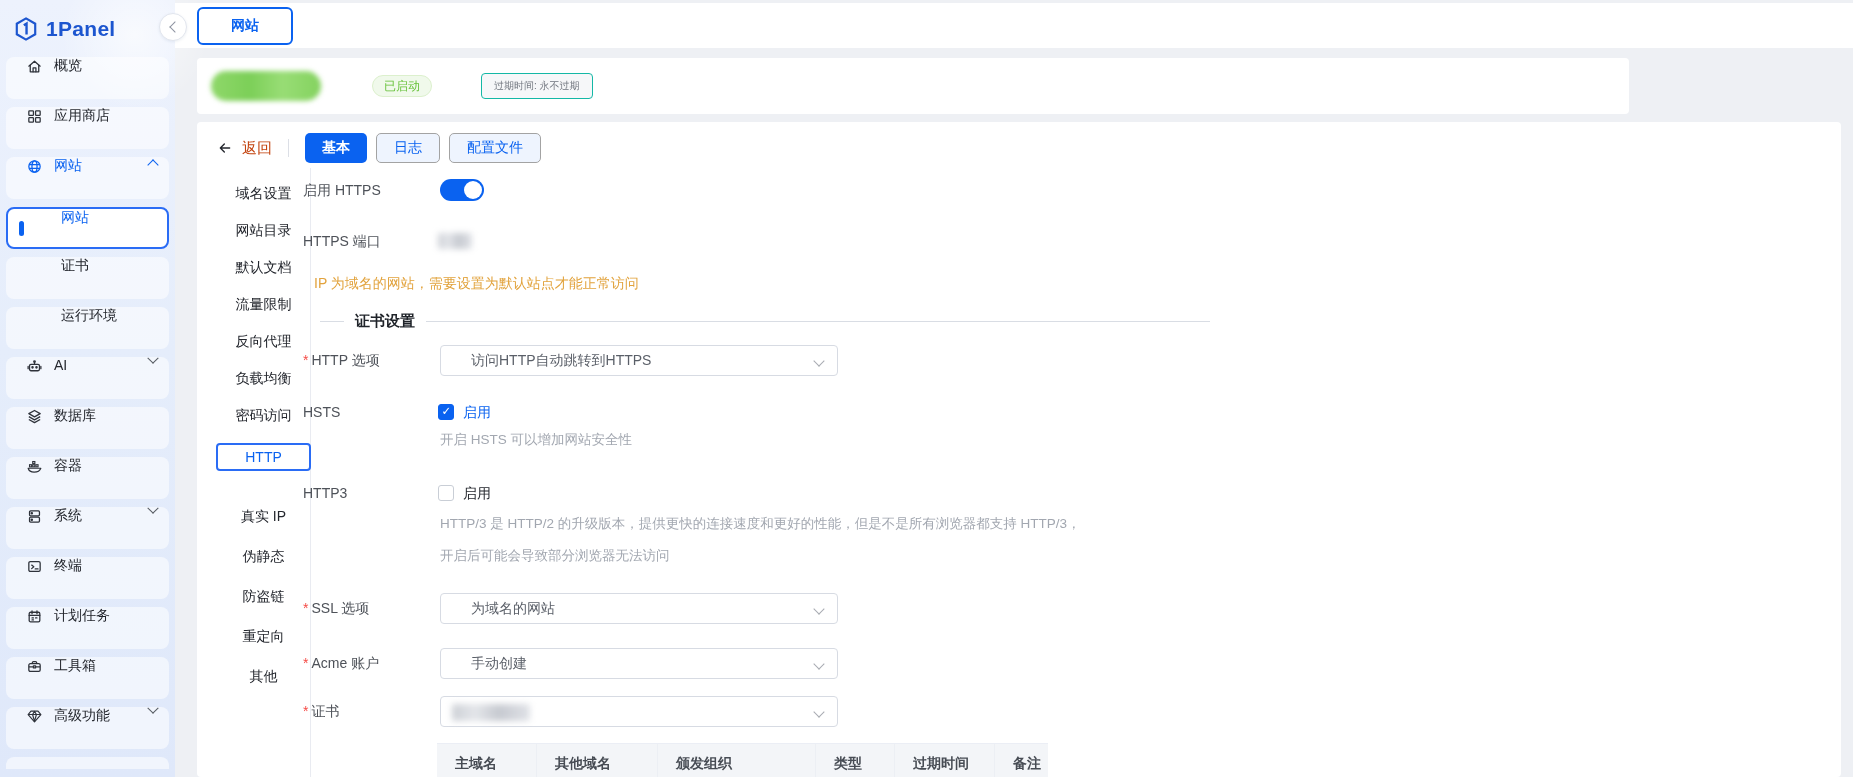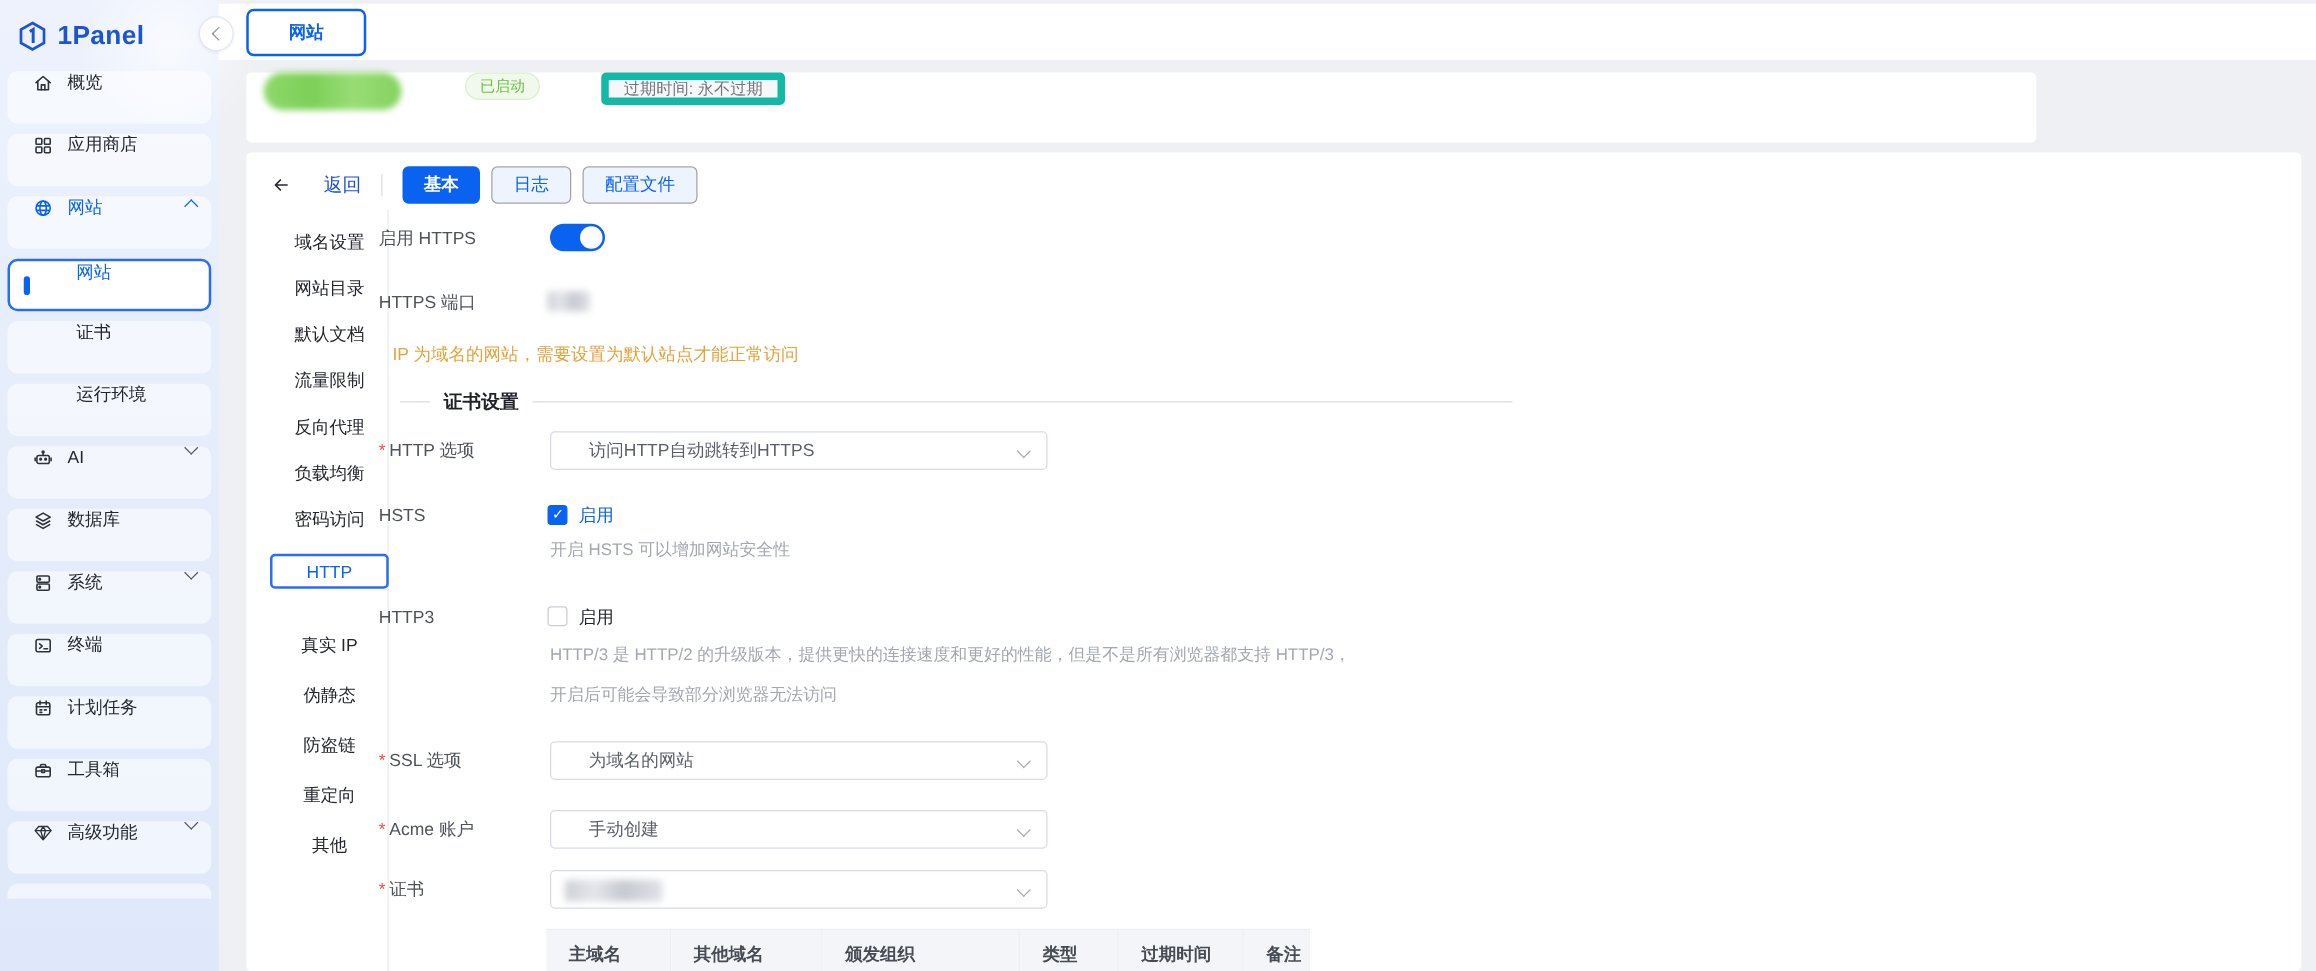--- a/index.html
+++ b/index.html
@@ -37,33 +37,33 @@
 
   
   .topbar { position:absolute; left:175px; top:3px; width:1678px; height:45px; background:#fff;
     display:flex; align-items:center; }
   .top-tab { margin-left:22px; width:96px; height:38px; border:2px solid #0a62f0; border-radius:6px;
     color:#0a62f0; font-weight:bold; font-size:14px; display:flex; align-items:center; justify-content:center;
     background:#fff; cursor:pointer; }
 
   
   .status-panel { position:absolute; left:197px; top:58px; width:1432px; height:56px; background:#fff;
-    border-radius:4px; display:flex; }
+    border-radius:4px; display:flex; align-items:center; }
   .site-pill { width:110px; height:30px; border-radius:15px; margin-left:14px;
     background:linear-gradient(90deg,#8fd86a,#7ccf58 35%,#98dd75 65%,#84d25f); filter:blur(2.5px); }
   .run-badge { margin-left:51px; height:22px; padding:0 11px; border-radius:11px; background:#f0f9eb;
     border:1px solid #dcf0cd; color:#67c23a; font-size:12px; display:flex; align-items:center; }
   .expire-badge { margin-left:49px; height:26px; padding:0 12px; border-radius:4px; background:#f6f7f9;
-    border:6px solid #14b8a6; color:#71767f; font-size:13px; display:flex; align-items:center; }
+    border:1px solid #14b8a6; color:#71767f; font-size:10px; display:flex; align-items:center; }
 
   
   .main-panel { position:absolute; left:197px; top:122px; width:1644px; height:655px; background:#fff;
     border-radius:4px; overflow:hidden; }
   .toolbar { position:absolute; left:20px; top:6px; height:40px; display:flex; align-items:center; }
-  .back { display:flex; align-items:center; gap:26px; font-size:15px; color:#1d4ed8; cursor:pointer; }
+  .back { display:flex; align-items:center; gap:9px; font-size:15px; color:#c2410c; cursor:pointer; }
   .vsep { width:1px; height:18px; background:#dcdfe6; margin:0 16px; }
   .tb-btn { height:30px; padding:0 17px; border-radius:5px; font-size:14px; margin-right:9px;
     display:flex; align-items:center; cursor:pointer; }
   .tb-btn.active { background:#0a62f0; color:#fff; font-weight:bold; }
   .tb-btn.ghost { background:#eef4fe; border:1px solid #a3a3a3; color:#0a62f0; }
 
   
   .inav { position:absolute; left:19px; top:53px; width:95px; text-align:center; font-size:14px; color:#23262d; }
   .inav-item { height:37px; line-height:37px; cursor:pointer; white-space:nowrap; }
   .inav-item.https { height:28px; line-height:24px; border:2px solid #2a6cf5; border-radius:4px;
@@ -190,20 +190,32 @@
         <span class="ic">
           <svg width="17" height="17" viewBox="0 0 24 24" fill="none" stroke="currentColor" stroke-width="1.8" stroke-linejoin="round">
             <path d="M12 3.5 L20 8 L12 12.5 L4 8 Z"></path>
               <path d="M4 12.2 L12 16.7 L20 12.2"></path>
               <path d="M4 16.2 L12 20.7 L20 16.2"></path>
           </svg>
         </span>
         <span class="lbl">数据库</span>
       </div>
 
+      <div class="side-item">
+        <span class="ic">
+          <svg width="17" height="17" viewBox="0 0 24 24" fill="none" stroke="currentColor" stroke-width="1.6">
+            <rect x="5" y="9.5" width="3" height="3"></rect>
+              <rect x="9.5" y="9.5" width="3" height="3"></rect>
+            <rect x="14" y="9.5" width="3" height="3"></rect>
+              <rect x="9.5" y="5" width="3" height="3"></rect>
+            <path d="M3 14.5 H21 c-1.5 4-5 5.5-9.5 5.5 S4 18 3 14.5 Z" stroke-linejoin="round"></path>
+          </svg>
+        </span>
+        <span class="lbl">容器</span>
+      </div>
 
       <div class="side-item">
         <span class="ic">
           <svg width="17" height="17" viewBox="0 0 24 24" fill="none" stroke="currentColor" stroke-width="1.8">
             <rect x="5" y="4" width="14" height="7" rx="1.5"></rect>
               <rect x="5" y="13" width="14" height="7" rx="1.5"></rect>
             <circle cx="8.2" cy="7.5" r="0.9" fill="currentColor"></circle>
               <circle cx="8.2" cy="16.5" r="0.9" fill="currentColor"></circle>
           </svg>
         </span>

